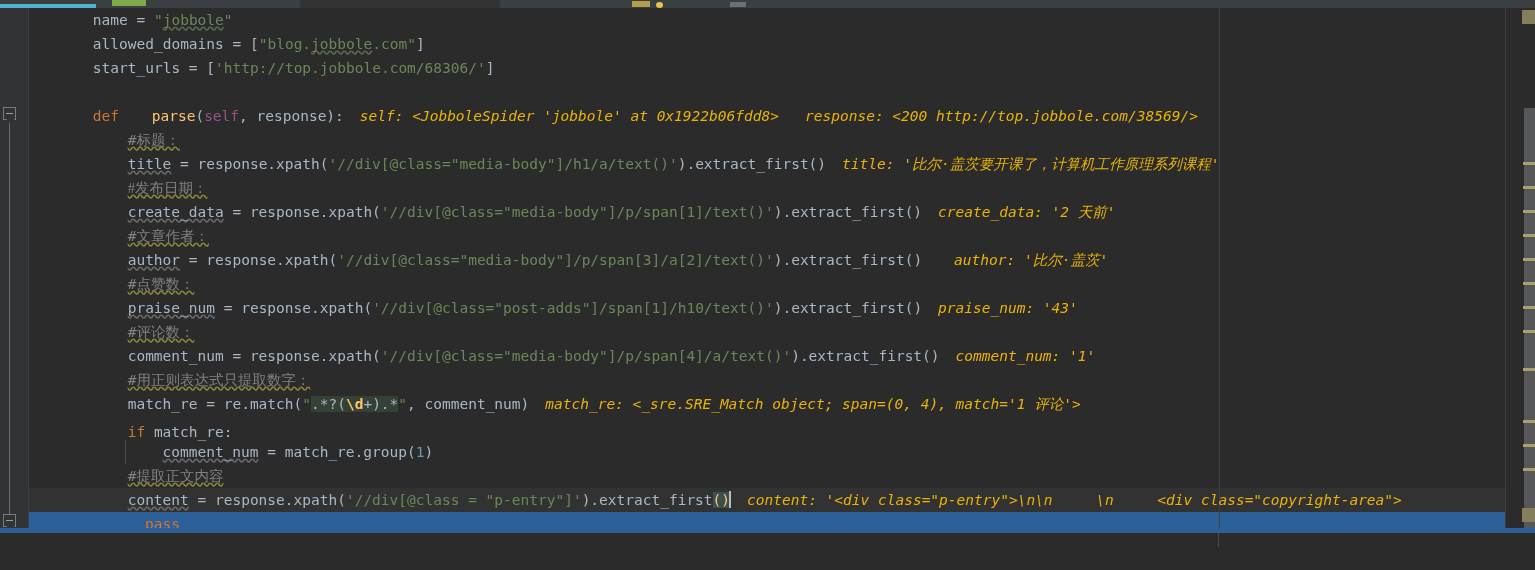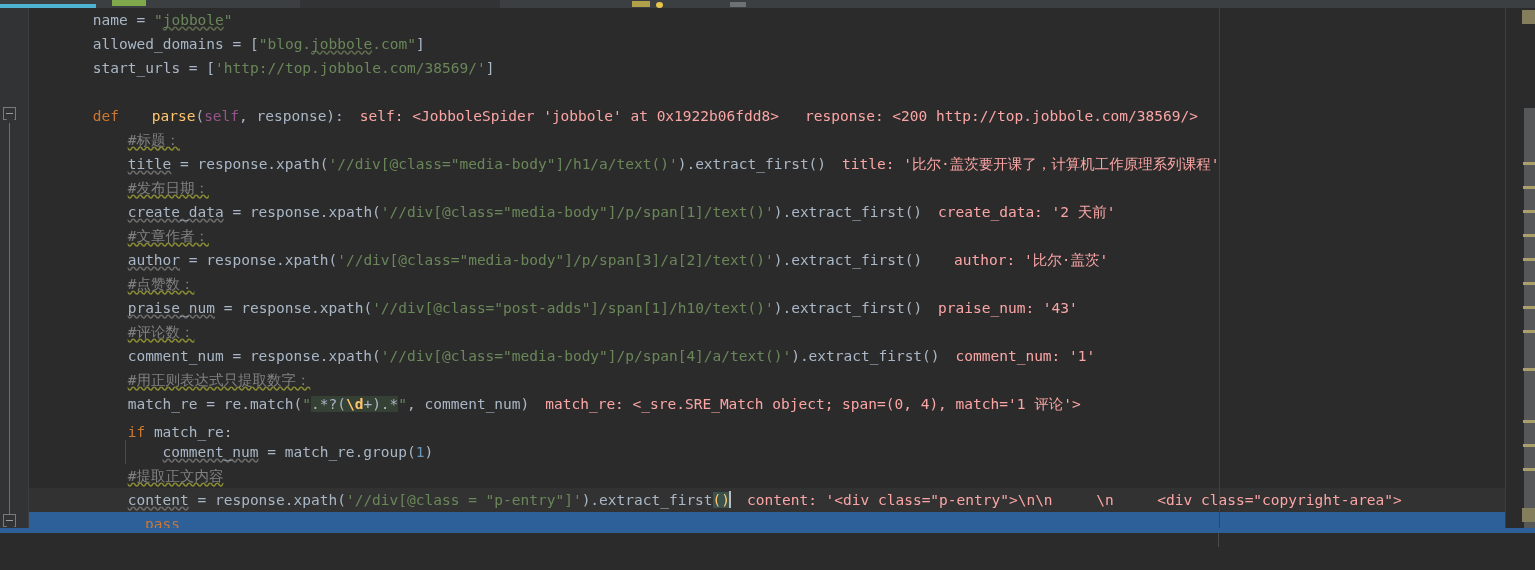--- a/index.html
+++ b/index.html
@@ -157,21 +157,21 @@
   }
 
   
   .kw       { color: #cc7832; }            
   .fn       { color: #ffc66d; margin-left: 24px; }            
   .selfkw   { color: #94558d; }            
   .plain    { color: #a9b7c6; }            
   .str      { color: #6a8759; }            
   .num      { color: #6897bb; }            
   .comment  { color: #808080; }            
-  .hint     { color: #fca5a5; }
+  .hint     { color: #eab308; font-style: italic; }
   .regexesc { color: #ffc66d; font-weight: bold; }
   .strhl    { background: #364135; }       
   .brackethl{ background: #3b514d; color: #ffc66d; }
   .comment-u   { text-decoration: underline wavy #8a8a33; text-decoration-skip-ink: none; }
   .typo-u      { text-decoration: underline wavy #6b6b6b; text-decoration-skip-ink: none; }
   .typo-u-str  { text-decoration: underline wavy #5e6b4e; text-decoration-skip-ink: none; }
   .caret {
     display: inline-block;
     width: 2px;
     height: 17px;
@@ -268,26 +268,26 @@
 
   <div id="editor">
     <div id="caretline-above"></div>
     <div id="selected-line"></div>
     <div id="margin-guide"></div>
 
     <div class="indent-guide" style="left:96px; top:432px; height:24px;"></div>
     <div id="code-lines">
         <div class="line" style="top: 0px;"><span class="code" style="padding-left: 63.84px;"><span class="plain">name </span><span class="plain">= </span><span class="str">"</span><span class="str typo-u-str">jobbole</span><span class="str">"</span></span></div>
         <div class="line" style="top: 24px;"><span class="code" style="padding-left: 63.84px;"><span class="plain">allowed_domains </span><span class="plain">= [</span><span class="str">"blog.</span><span class="str typo-u-str">jobbole</span><span class="str">.com"</span><span class="plain">]</span></span></div>
-        <div class="line" style="top: 48px;"><span class="code" style="padding-left: 63.84px;"><span class="plain">start_urls </span><span class="plain">= [</span><span class="str">'http://top.jobbole.com/38569/'</span><span class="plain">]</span></span></div>
+        <div class="line" style="top: 48px;"><span class="code" style="padding-left: 63.84px;"><span class="plain">start_urls </span><span class="plain">= [</span><span class="str">'http://top.jobbole.com/68306/'</span><span class="plain">]</span></span></div>
         <div class="line" style="top: 72px;"><span class="code" style="padding-left: 29px;"></span></div>
         <div class="line" style="top: 96px;"><span class="code" style="padding-left: 63.84px;"><span class="kw">def </span><span class="fn">parse</span><span class="plain">(</span><span class="selfkw">self</span><span class="plain">, response):</span></span><span class="hint" style="margin-left: 16px;">self: &lt;JobboleSpider 'jobbole' at 0x1922b06fdd8&gt;   response: &lt;200 http://top.jobbole.com/38569/&gt;</span></div>
         <div class="line" style="top: 120px;"><span class="code" style="padding-left: 98.68px;"><span class="comment comment-u">#标题：</span></span></div>
         <div class="line" style="top: 144px;"><span class="code" style="padding-left: 98.68px;"><span class="plain typo-u">title</span><span class="plain"> = response.xpath(</span><span class="str">'//div[@class="media-body"]/h1/a/text()'</span><span class="plain">).extract_first()</span></span><span class="hint" style="margin-left: 16px;">title: '比尔·盖茨要开课了，计算机工作原理系列课程'</span></div>
-        <div class="line" style="top: 168px;"><span class="code" style="padding-left: 98.68px;"><span class="comment comment-u">#发布日期：</span></span></div>
+        <div class="line" style="top: 168px;"><span class="code" style="padding-left: 98.68px; font-family: Liberation Serif, serif;"><span class="comment comment-u">#发布日期：</span></span></div>
         <div class="line" style="top: 192px;"><span class="code" style="padding-left: 98.68px;"><span class="plain typo-u">create_data</span><span class="plain"> = response.xpath(</span><span class="str">'//div[@class="media-body"]/p/span[1]/text()'</span><span class="plain">).extract_first()</span></span><span class="hint" style="margin-left: 16px;">create_data: '2 天前'</span></div>
         <div class="line" style="top: 216px;"><span class="code" style="padding-left: 98.68px;"><span class="comment comment-u">#文章作者：</span></span></div>
         <div class="line" style="top: 240px;"><span class="code" style="padding-left: 98.68px;"><span class="plain typo-u">author</span><span class="plain"> = response.xpath(</span><span class="str">'//div[@class="media-body"]/p/span[3]/a[2]/text()'</span><span class="plain">).extract_first()</span></span><span class="hint" style="margin-left: 32px;">author: '比尔·盖茨'</span></div>
         <div class="line" style="top: 264px;"><span class="code" style="padding-left: 98.68px;"><span class="comment comment-u">#点赞数：</span></span></div>
         <div class="line" style="top: 288px;"><span class="code" style="padding-left: 98.68px;"><span class="plain typo-u">praise_num</span><span class="plain"> = response.xpath(</span><span class="str">'//div[@class="post-adds"]/span[1]/h10/text()'</span><span class="plain">).extract_first()</span></span><span class="hint" style="margin-left: 16px;">praise_num: '43'</span></div>
         <div class="line" style="top: 312px;"><span class="code" style="padding-left: 98.68px;"><span class="comment comment-u">#评论数：</span></span></div>
         <div class="line" style="top: 336px;"><span class="code" style="padding-left: 98.68px;"><span class="plain">comment_num = response.xpath(</span><span class="str">'//div[@class="media-body"]/p/span[4]/a/text()'</span><span class="plain">).extract_first()</span></span><span class="hint" style="margin-left: 16px;">comment_num: '1'</span></div>
         <div class="line" style="top: 360px;"><span class="code" style="padding-left: 98.68px;"><span class="comment comment-u">#用正则表达式只提取数字：</span></span></div>
         <div class="line" style="top: 384px;"><span class="code" style="padding-left: 98.68px;"><span class="plain">match_re = re.match(</span><span class="str">"</span><span class="plain strhl">.*?(</span><span class="regexesc strhl">\d</span><span class="plain strhl">+).*</span><span class="str">"</span><span class="plain">, comment_num)</span></span><span class="hint" style="margin-left: 16px;">match_re: &lt;_sre.SRE_Match object; span=(0, 4), match='1 评论'&gt;</span></div>
         <div class="line" style="top: 412px;"><span class="code" style="padding-left: 98.68px;"><span class="kw">if </span><span class="plain">match_re:</span></span></div>

